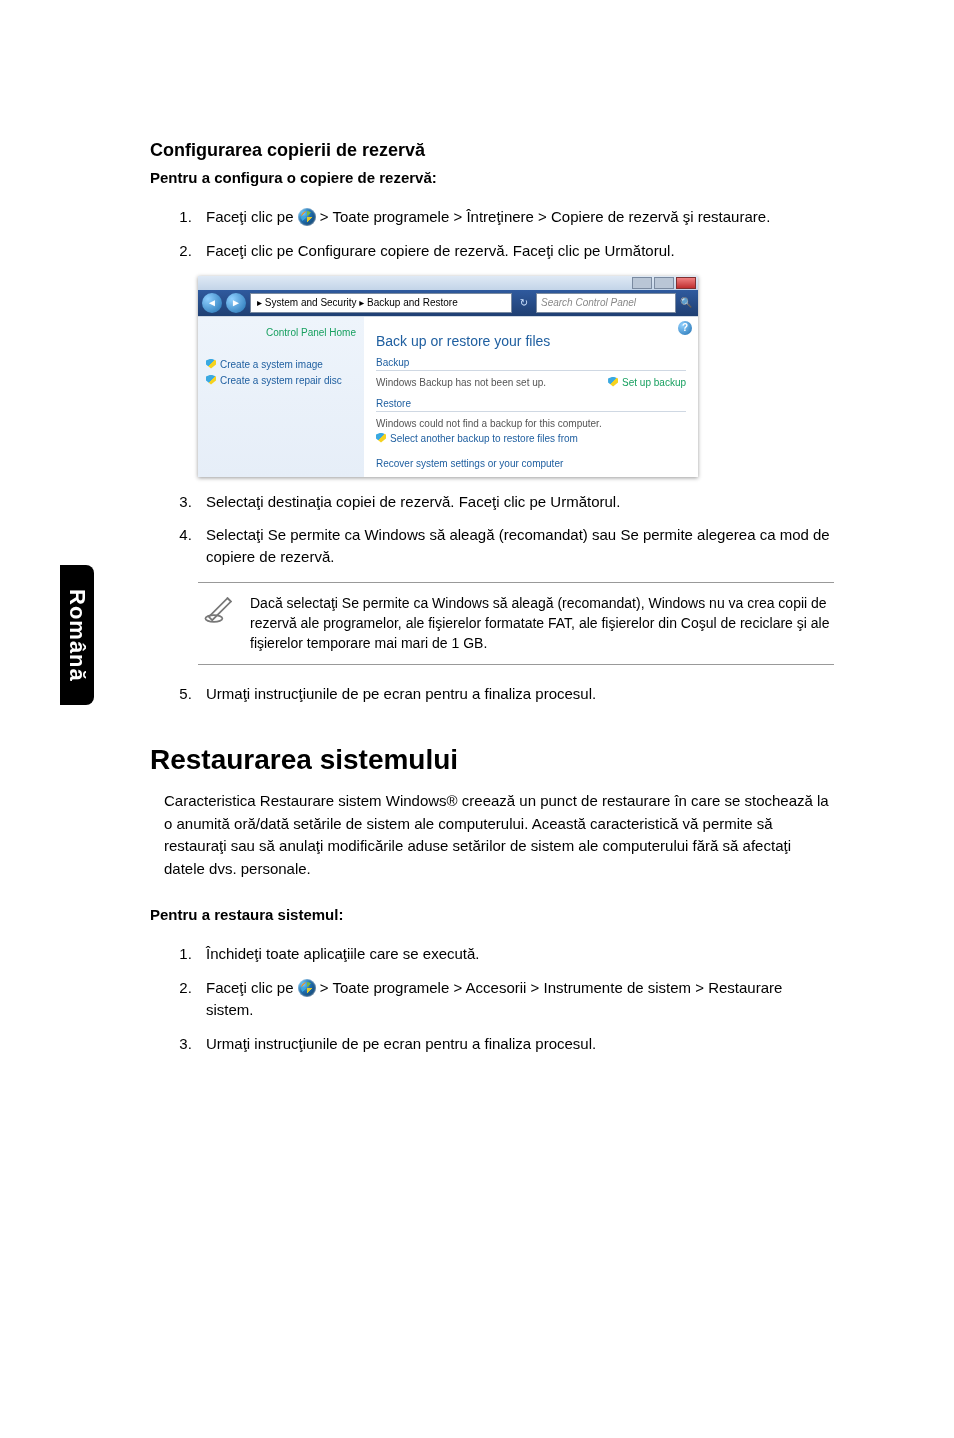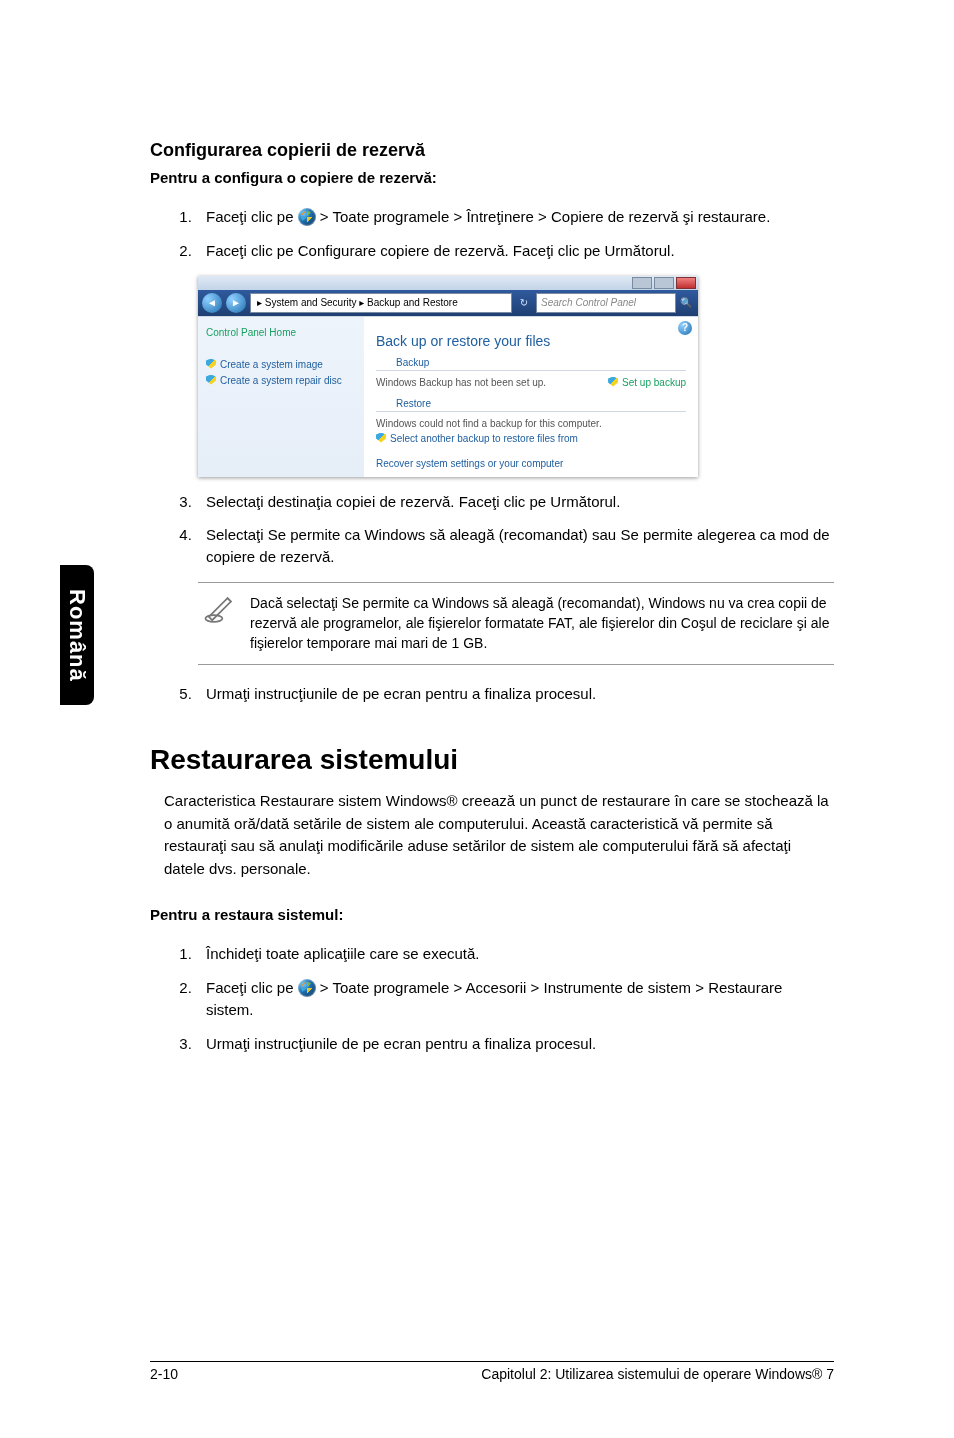--- a/index.html
+++ b/index.html
@@ -144,42 +144,42 @@
     border-top:1px solid #cfd8e3;
   }
   .shot-side{
     width:150px;
     background:linear-gradient(#eef4fb,#e6eef8);
     padding:8px 8px;
     color:#1f5fa0;
     font-size:10px;
     line-height:1.6;
   }
-  .shot-side .cp-home{ color:#18a060; }
+  .shot-side .cp-home{ color:#18a060;text-align:right; }
   .shield{
     display:inline-block;width:10px;height:10px;margin-right:4px;
     background:
       linear-gradient(135deg,#3ba9e0 0 50%, #f5d21f 50% 100%);
     clip-path: polygon(50% 0,100% 20%,100% 60%,50% 100%,0 60%,0 20%);
     vertical-align:-1px;
   }
   .shot-main{
     flex:1;
     padding:8px 12px;
     position:relative;
   }
   .help-dot{
     position:absolute; right:6px; top:4px;
     width:14px;height:14px;border-radius:50%;
     background:radial-gradient(circle at 30% 30%,#8fd0ff,#1f6fb0);
     color:#fff;font-weight:bold;font-size:10px;
     display:flex;align-items:center;justify-content:center;
   }
   .main-title{ color:#1f5fa0; font-size:14px; margin-bottom:8px;margin-top:8px; }
-  .groove-label{ color:#1f5fa0; font-size:10px; margin-top:4px;margin-left:20px;}
+  .groove-label{ color:#1f5fa0; font-size:10px; margin-top:4px;}
   .groove-line{ border-top:1px solid #cfd8e3; margin:2px 0 6px 0;}
   .muted{ color:#555; }
   .link-green{ color:#18a060; float:right;}
   .link-blue{ color:#1f5fa0; }
   .clearfix::after{content:"";display:block;clear:both;}
 
   
   .note {
     display:flex;
     gap:14px;
@@ -309,18 +309,14 @@
 
   <p class="lead-bold">Pentru a restaura sistemul:</p>
   <ol class="steps">
     <li>Închideţi toate aplicaţiile care se execută.</li>
     <li>
       <span>Faceţi clic pe </span><span class="win-orb"></span><span> &gt; </span><span class="b">Toate programele</span><span> &gt; </span><span class="b">Accesorii</span><span> &gt; </span><span class="b">Instrumente de sistem</span><span> &gt; </span><span class="b">Restaurare sistem</span><span>.</span>
     </li>
     <li>Urmaţi instrucţiunile de pe ecran pentru a finaliza procesul.</li>
   </ol>
 
-  <div class="footer">
-    <span>2-10</span>
-    <span>Capitolul 2: Utilizarea sistemului de operare Windows® 7</span>
-  </div>
 
 </div>
 
 </body></html>

